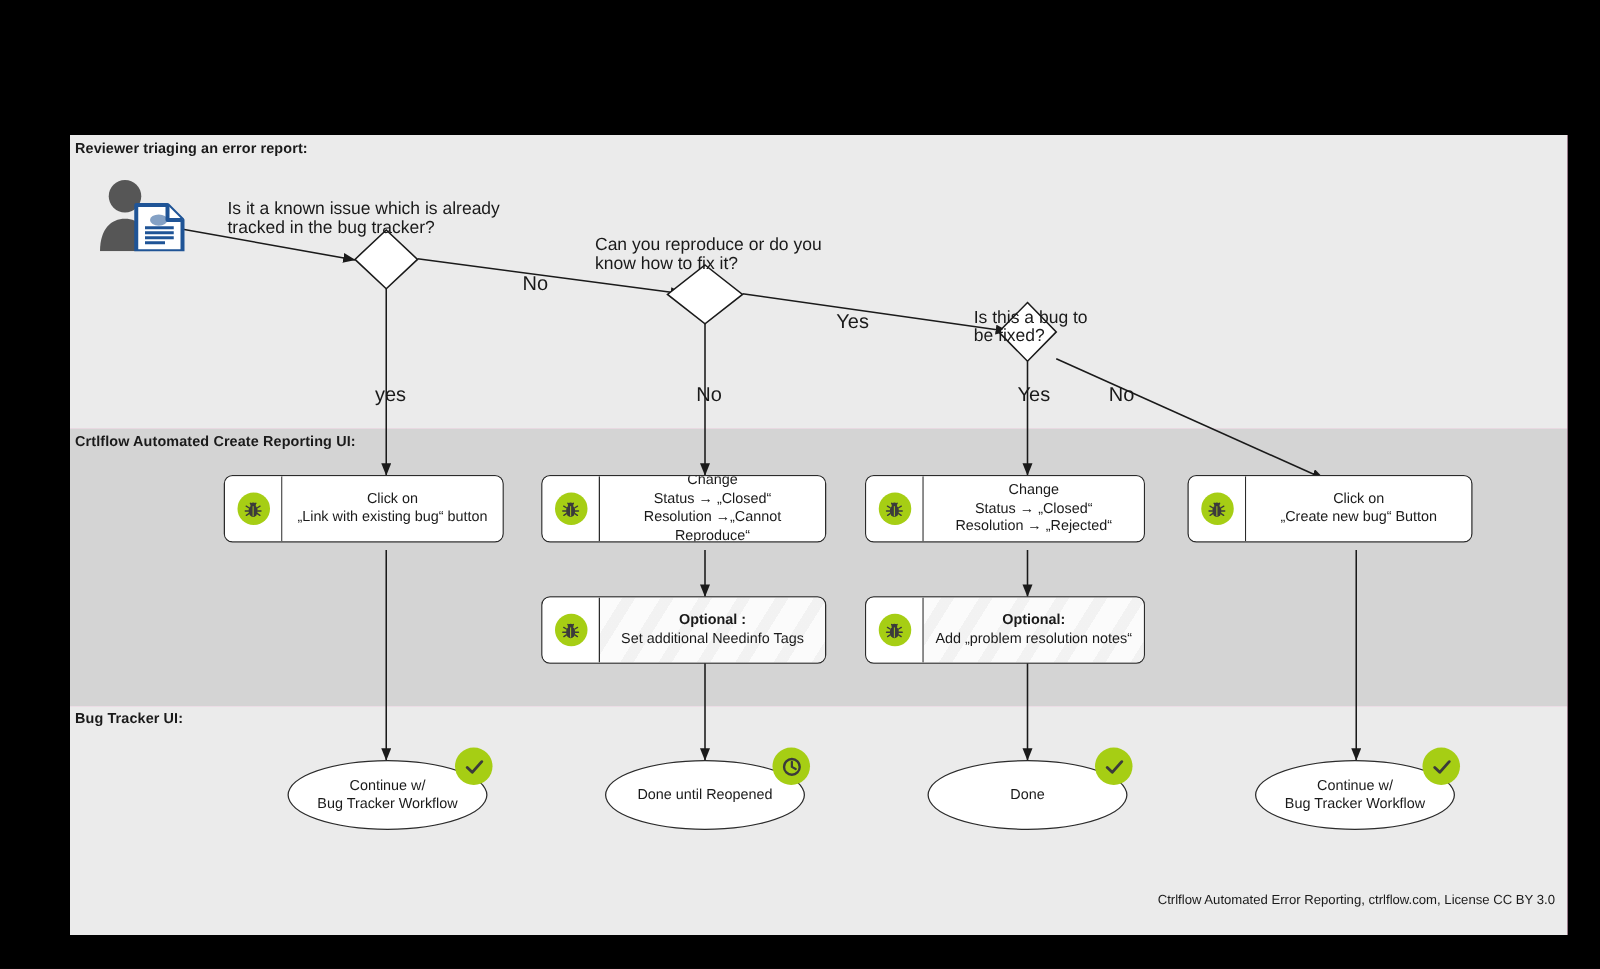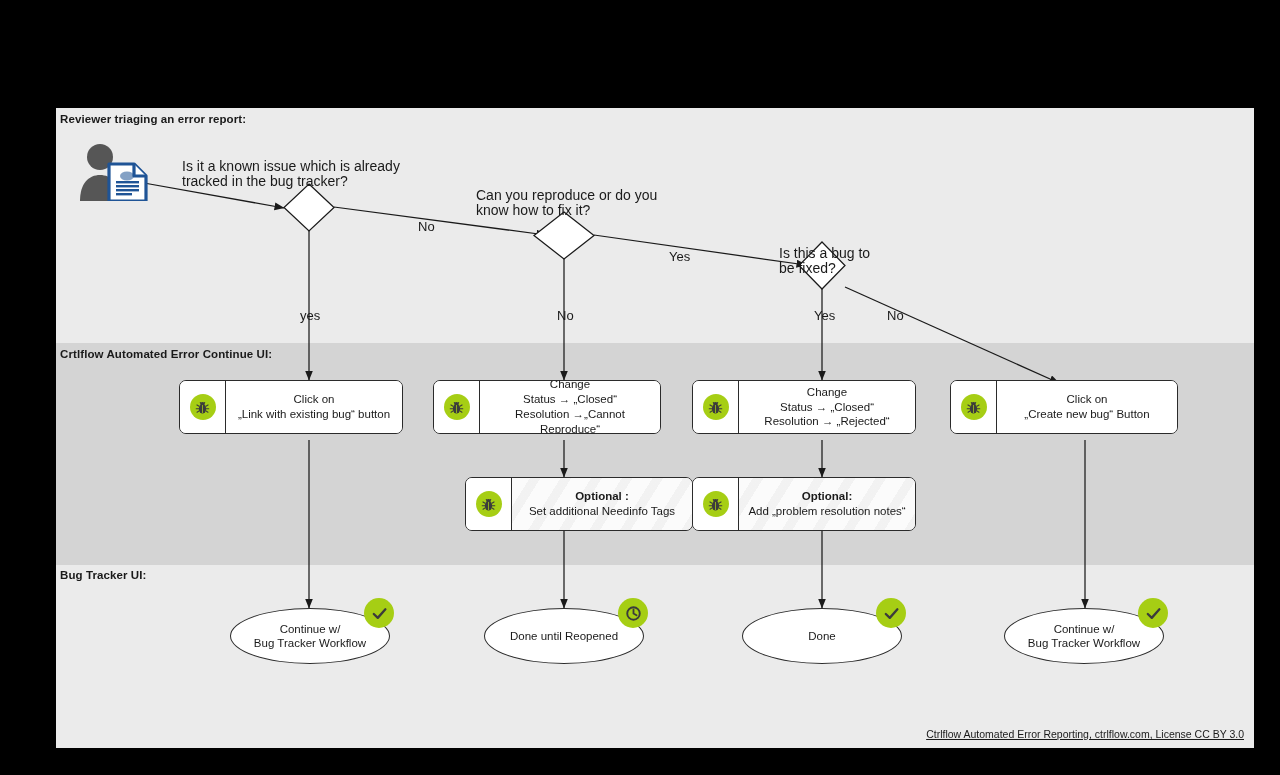--- a/index.html
+++ b/index.html
@@ -42,21 +42,21 @@
   svg.layer {
     position: absolute;
     left: 0;
     top: 0;
     width: 1198px;
     height: 640px;
     overflow: visible;
   }
   .edge-label {
     position: absolute;
-    font-size: 13px;
+    font-size: 16px;
     color: #1a1a1a;
     white-space: nowrap;
   }
   .q-label {
     position: absolute;
     font-size: 14px;
     color: #1a1a1a;
     line-height: 14.5px;
     white-space: nowrap;
   }
@@ -156,40 +156,39 @@
   }
   
   .actor {
     position: absolute;
     width: 74px;
     height: 58px;
   }
   .footer-note {
     position: absolute;
     right: 10px;
-    bottom: 8px;
+    bottom: 22px;
     font-size: 10.5px;
     color: #1a1a1a;
     white-space: nowrap;
-    text-decoration: underline;
   }
 </style>
 </head>
 <body>
 
 <div id="canvas">
 
   <div id="diagram">
 
     <div class="band" style="top:0px;height:235px;background:#ebebeb;"></div>
     <div class="band" style="top:235px;height:222px;background:#d4d4d4;"></div>
     <div class="band" style="top:457px;height:183px;background:#ebebeb;"></div>
 
     <div class="band-title" style="left:4px;top:5px;">Reviewer triaging  an error report:</div>
-    <div class="band-title" style="left:4px;top:240px;">Crtlflow Automated Error Continue UI:</div>
+    <div class="band-title" style="left:4px;top:240px;">Crtlflow Automated Create Reporting UI:</div>
     <div class="band-title" style="left:4px;top:461px;">Bug Tracker UI:</div>
 
     <svg class="layer" viewBox="0 0 1198 640">
       <defs>
         <marker id="arrow" markerWidth="9" markerHeight="9" refX="7.6" refY="3.2" orient="auto" markerUnits="strokeWidth">
           <path d="M0,0 L8,3.2 L0,6.4 z" fill="#1a1a1a"></path>
         </marker>
       </defs>
       <g stroke="#1a1a1a" stroke-width="1.25" fill="none" marker-end="url(#arrow)">
 
@@ -370,21 +369,21 @@
         </span>
       </div>
       <div class="bodycell">
         <span>
           <span>Click on</span><br>
           <span>„Create new bug“ Button</span>
         </span>
       </div>
     </div>
 
-    <div class="taskbox optional" style="left:377px;top:369px;width:228px;margin-left:32px;">
+    <div class="taskbox optional" style="left:377px;top:369px;width:228px;">
       <div class="iconcell">
         <span class="bug-badge">
           <svg viewBox="0 0 20 20" width="17" height="17">
             <g stroke="#3b3b3b" stroke-width="1.3" stroke-linecap="round" fill="none">
               <path d="M3.5,7 L6,8.5"></path>
                 <path d="M16.5,7 L14,8.5"></path>
               <path d="M2.6,11.5 L5.6,11.5"></path>
                 <path d="M17.4,11.5 L14.4,11.5"></path>
               <path d="M3.6,15.6 L6,14"></path>
                 <path d="M16.4,15.6 L14,14"></path>

